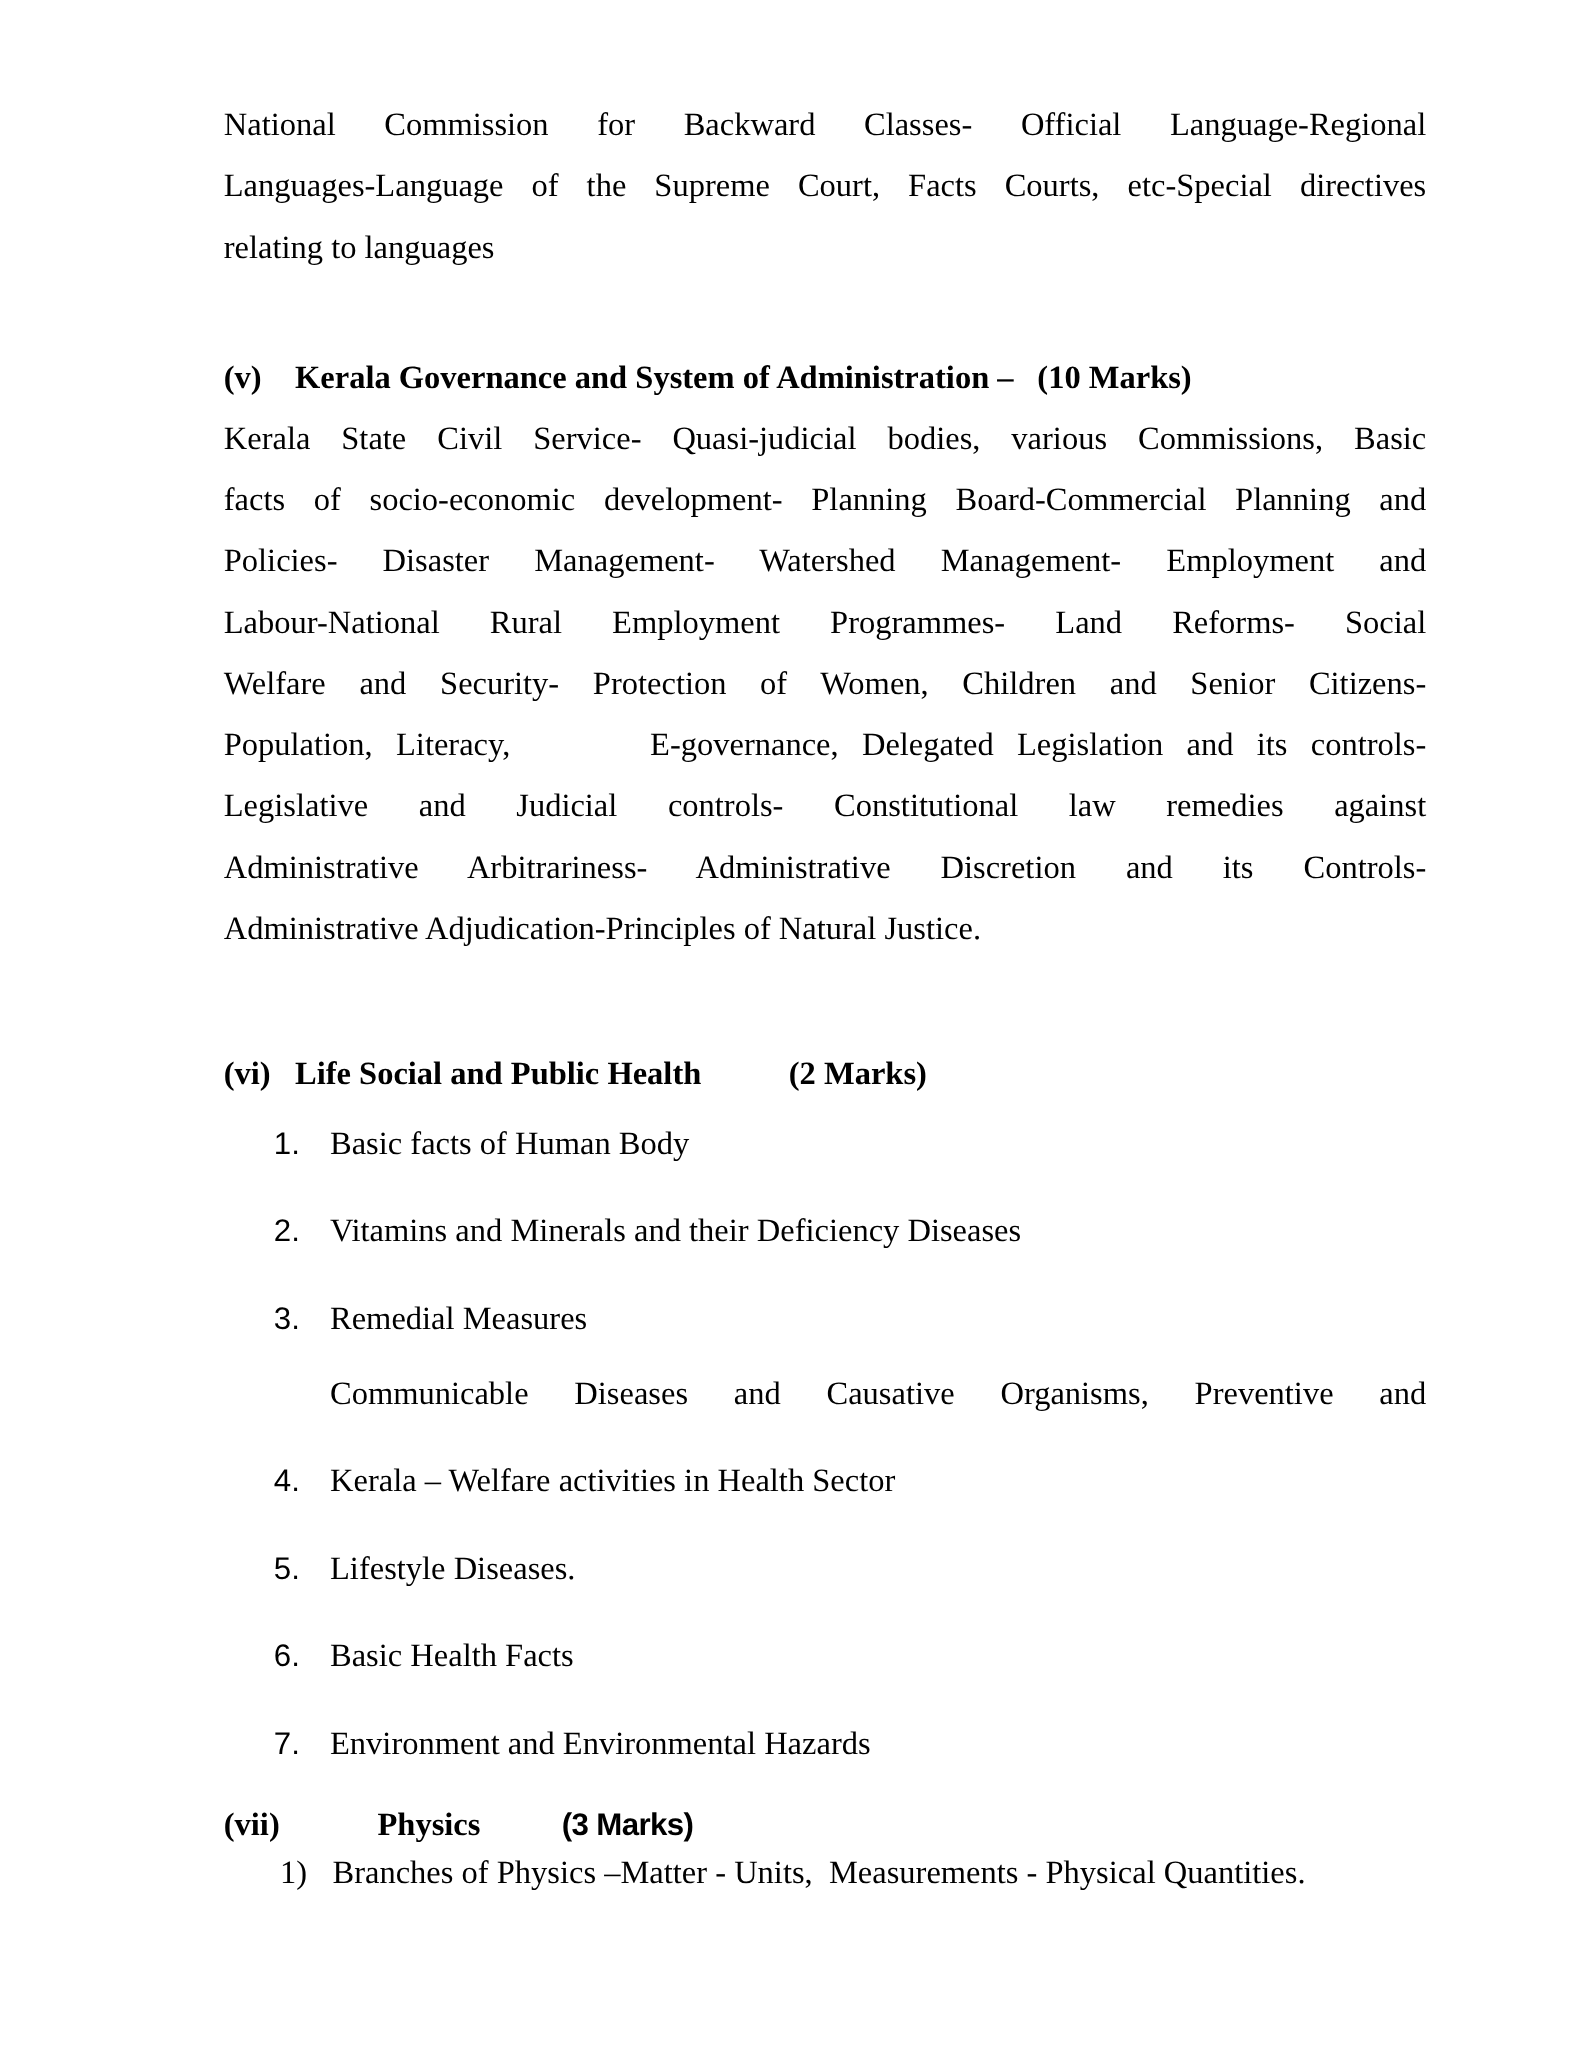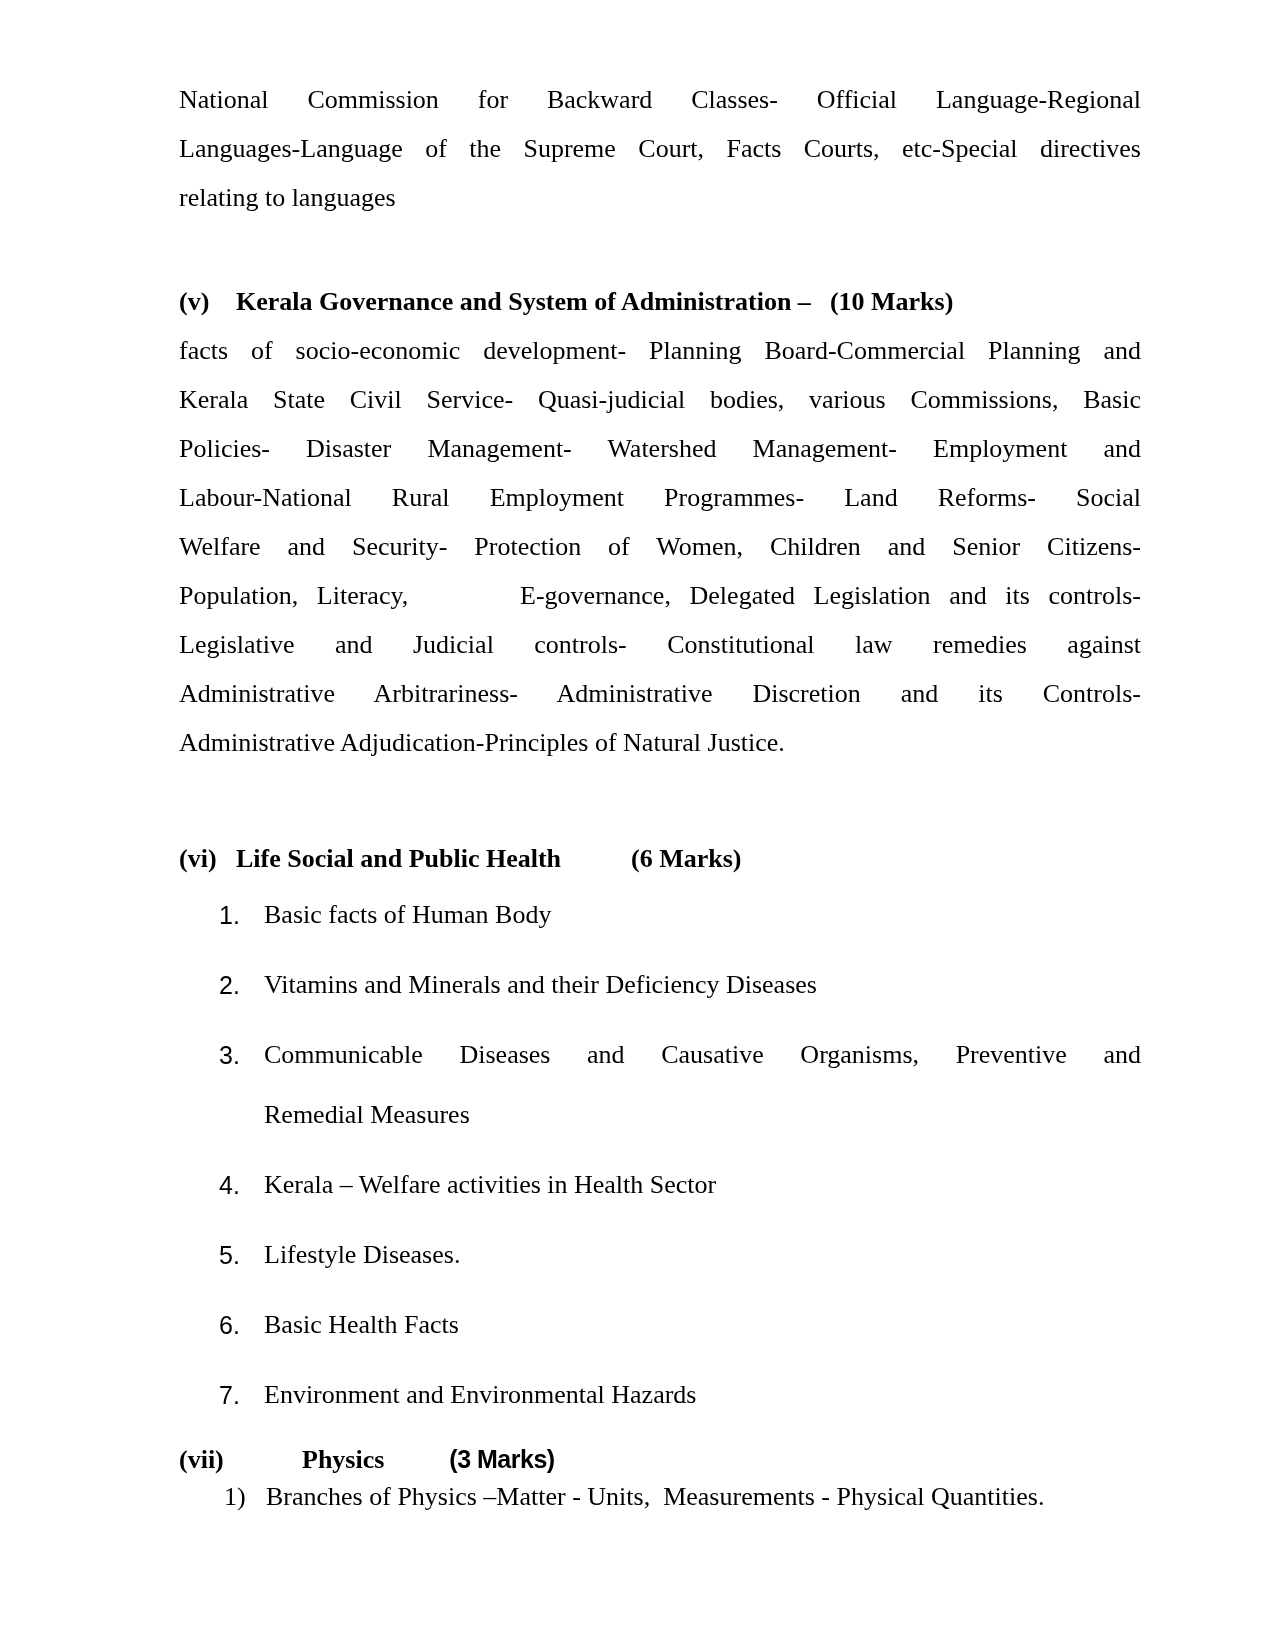--- a/index.html
+++ b/index.html
@@ -83,55 +83,55 @@
       <div class="line ll">relating to languages</div>
     </div>
 
   <div class="heading" id="heading-v">
     <span class="hnum">(v)</span>
     <span class="htitle">Kerala Governance and System of Administration –</span>
     <span class="hmarks">(10 Marks)</span>
   </div>
 
   <div class="para" id="para-governance">
+      <div class="line jl">Kerala State Civil Service- Quasi-judicial bodies, various Commissions, Basic</div>
       <div class="line jl">facts of socio-economic development- Planning Board-Commercial Planning and</div>
-      <div class="line jl">Kerala State Civil Service- Quasi-judicial bodies, various Commissions, Basic</div>
       <div class="line jl">Policies- Disaster Management- Watershed Management- Employment and</div>
       <div class="line jl">Labour-National Rural Employment Programmes- Land Reforms- Social</div>
       <div class="line jl">Welfare and Security- Protection of Women, Children and Senior Citizens-</div>
       <div class="line jl">Population, Literacy,&nbsp;&nbsp;&nbsp;&nbsp;&nbsp; E-governance, Delegated Legislation and its controls-</div>
       <div class="line jl">Legislative and Judicial controls- Constitutional law remedies against</div>
       <div class="line jl">Administrative Arbitrariness- Administrative Discretion and its Controls-</div>
       <div class="line ll">Administrative Adjudication-Principles of Natural Justice.</div>
     </div>
 
   <div class="heading" id="heading-vi">
     <span class="hnum">(vi)</span>
     <span class="htitle">Life Social and Public Health</span>
-    <span class="hmarks">(6 Marks)</span>
+    <span class="hmarks">(2 Marks)</span>
   </div>
 
   <div class="list" id="list-vi">
       <div class="item">
         <span class="num">1.</span>
         <div class="itxt">
           <div class="line ll">Basic facts of Human Body</div>
         </div>
       </div>
       <div class="item">
         <span class="num">2.</span>
         <div class="itxt">
           <div class="line ll">Vitamins and Minerals and their Deficiency Diseases</div>
         </div>
       </div>
       <div class="item">
         <span class="num">3.</span>
         <div class="itxt">
+          <div class="line ll">Remedial Measures</div>
           <div class="line jl">Communicable Diseases and Causative Organisms, Preventive and</div>
-          <div class="line ll">Remedial Measures</div>
         </div>
       </div>
       <div class="item">
         <span class="num">4.</span>
         <div class="itxt">
           <div class="line ll">Kerala – Welfare activities in Health Sector</div>
         </div>
       </div>
       <div class="item">
         <span class="num">5.</span>

